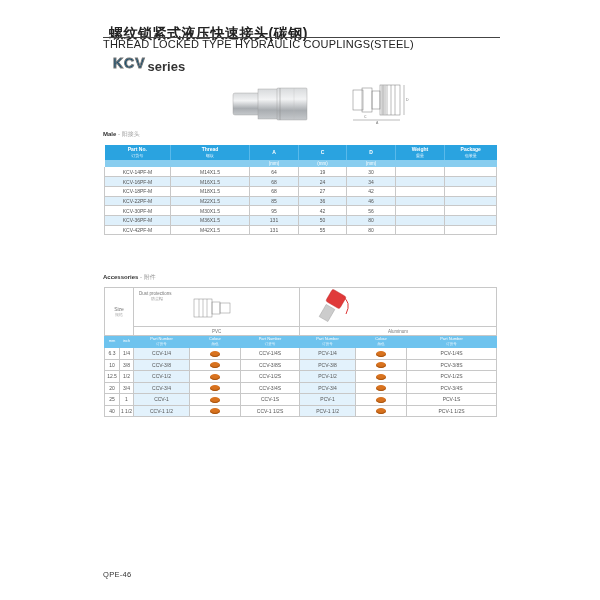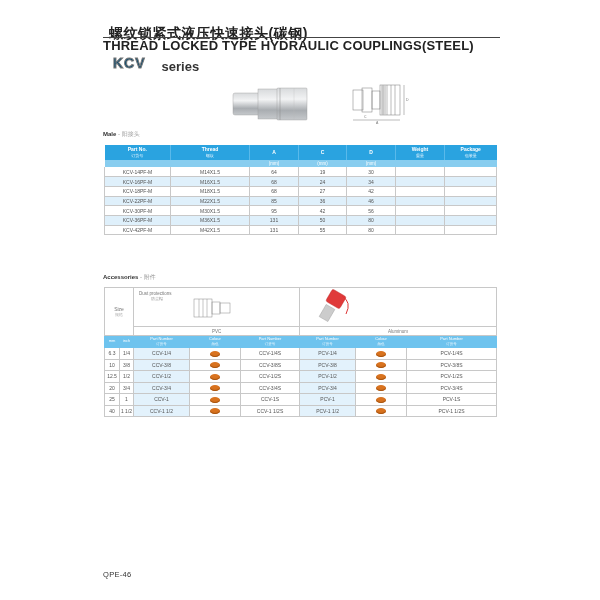--- a/index.html
+++ b/index.html
@@ -1,24 +1,24 @@
 <!DOCTYPE html>
 <html><head>
 <meta charset="utf-8">
 <style>
   * { box-sizing: border-box; margin: 0; padding: 0; }
   html, body { width: 600px; height: 600px; background: #ffffff; overflow: hidden; }
   body { font-family: "Liberation Sans", sans-serif; color: #555; position: relative; }
 
   .title-cn { position: absolute; left: 109px; top: 25px; font-size: 14px; font-weight: bold; color: #222; letter-spacing: 0.5px; }
   .title-rule { position: absolute; left: 103px; top: 37px; width: 397px; height: 1px; background: #444; }
-  .title-en { position: absolute; left: 103px; top: 38px; font-size: 13px; font-weight: bold; color: #222; letter-spacing: 0.2px; }
+  .title-en { position: absolute; left: 103px; top: 38px; font-size: 11px; font-weight: normal; color: #222; letter-spacing: 0.2px; }
   .series { position: absolute; left: 113px; top: 50px; height: 24px; display: flex; align-items: flex-end; }
   .series .big { font-size: 14px; font-weight: bold; color: #0c4a6e; -webkit-text-stroke: 1px #777; letter-spacing: 1px; line-height: 22px; }
-  .series .small { font-size: 13px; font-weight: bold; color: #333; margin-left: 16px; line-height: 14px; }
+  .series .small { font-size: 13px; font-weight: bold; color: #333; margin-left: 2px; line-height: 14px; }
 
   .photo-male { position: absolute; left: 230px; top: 82px; width: 100px; height: 42px; }
   .drawing { position: absolute; left: 350px; top: 80px; width: 70px; height: 45px; }
 
   .section-label { position: absolute; font-size: 6px; font-weight: bold; color: #333; }
   .section-label .cn { font-weight: normal; color: #999; }
 
   table { border-collapse: collapse; position: absolute; table-layout: fixed; }
   td, th { font-size: 5px; text-align: center; color: #666; font-weight: normal; }
 

